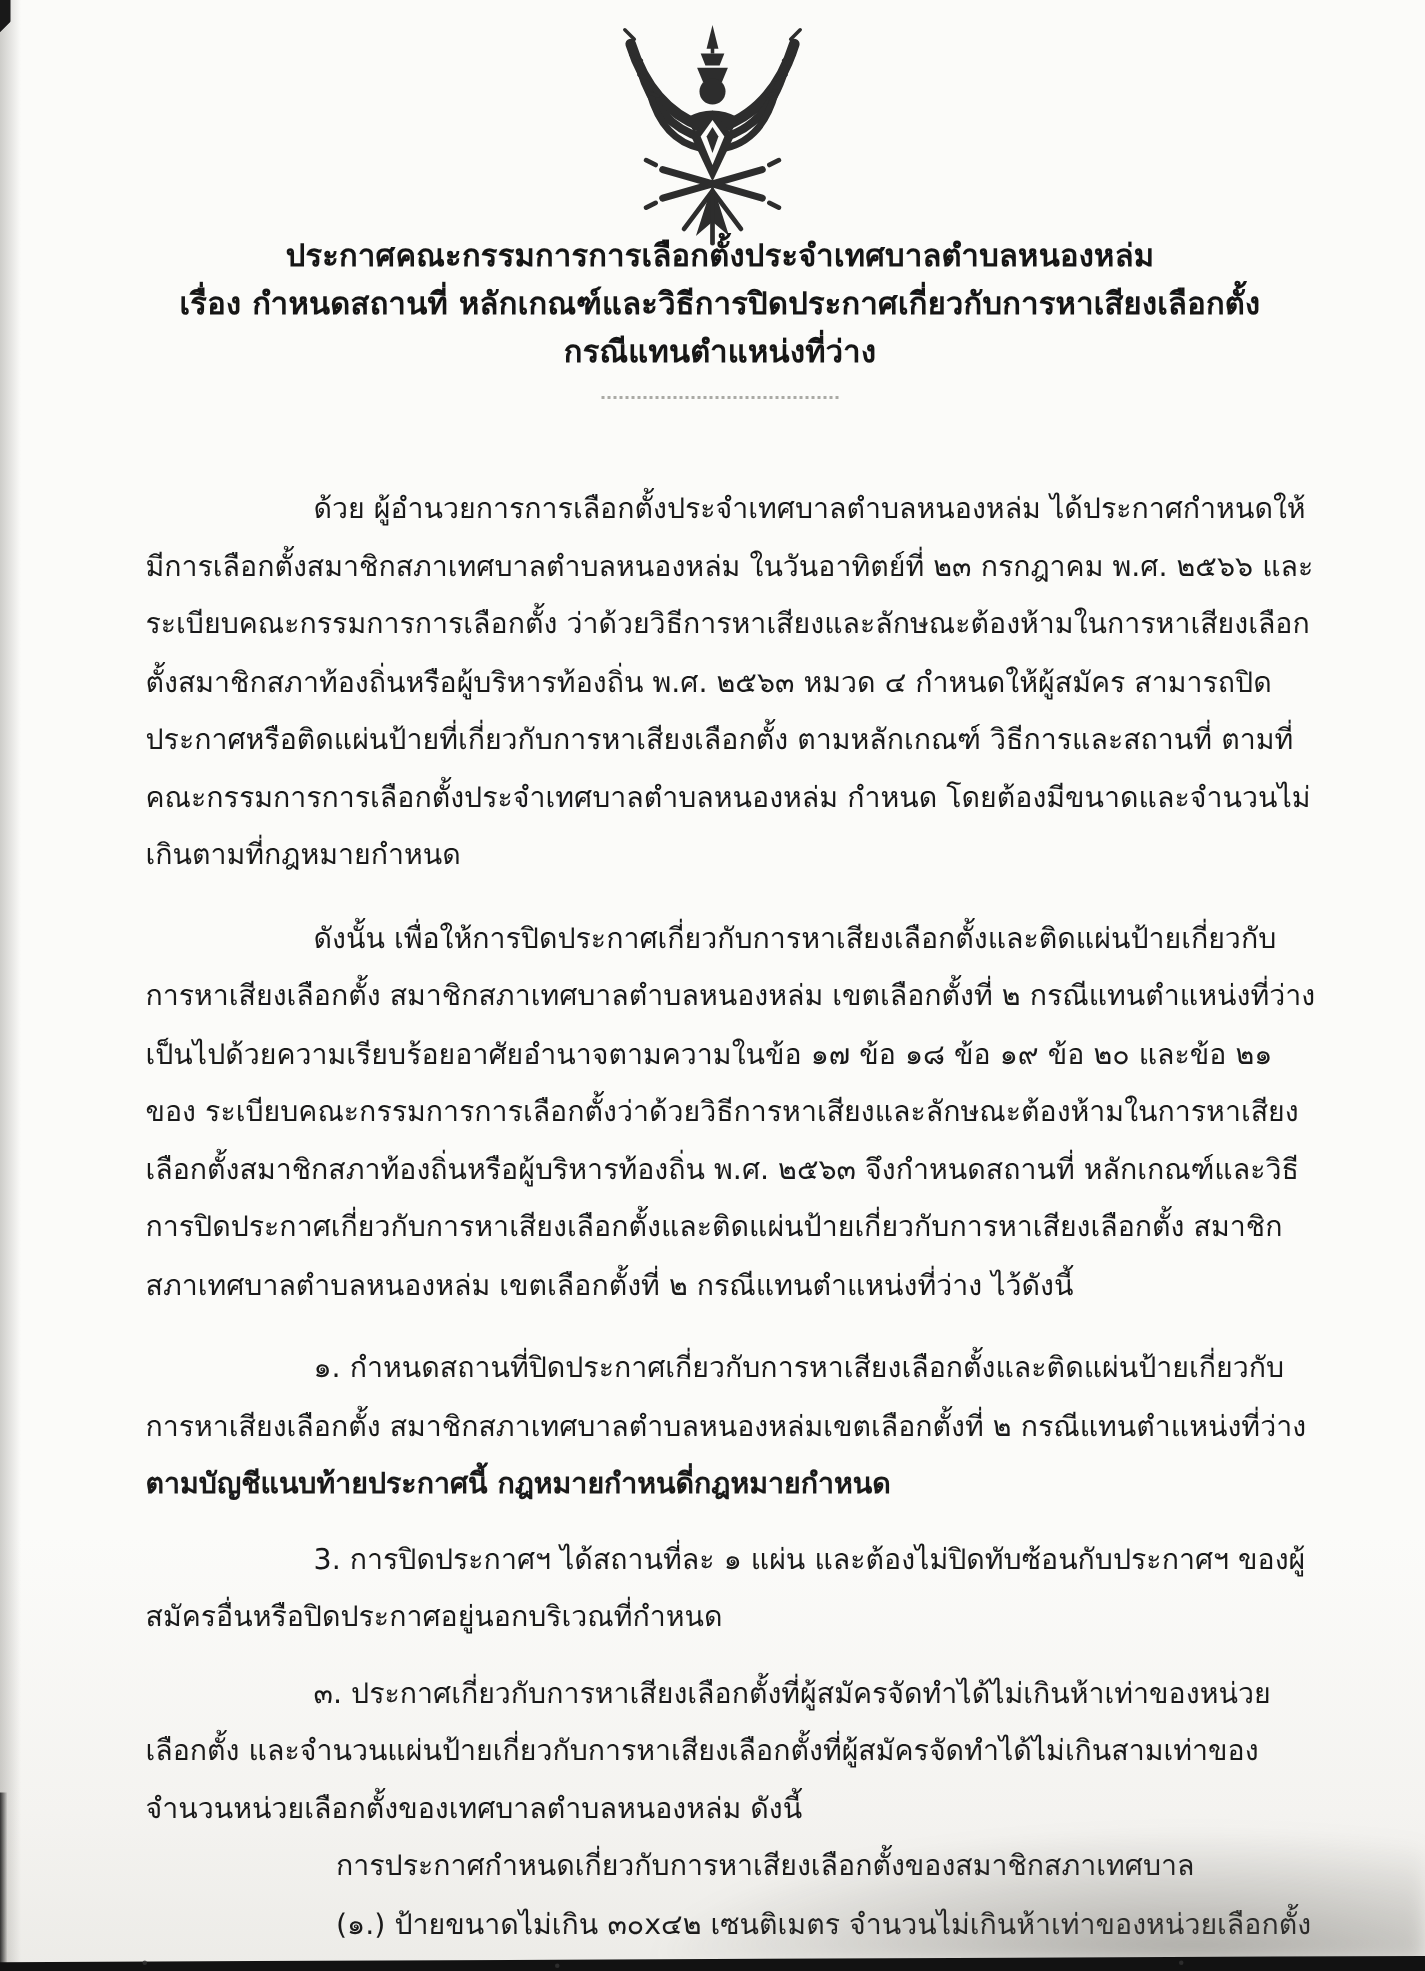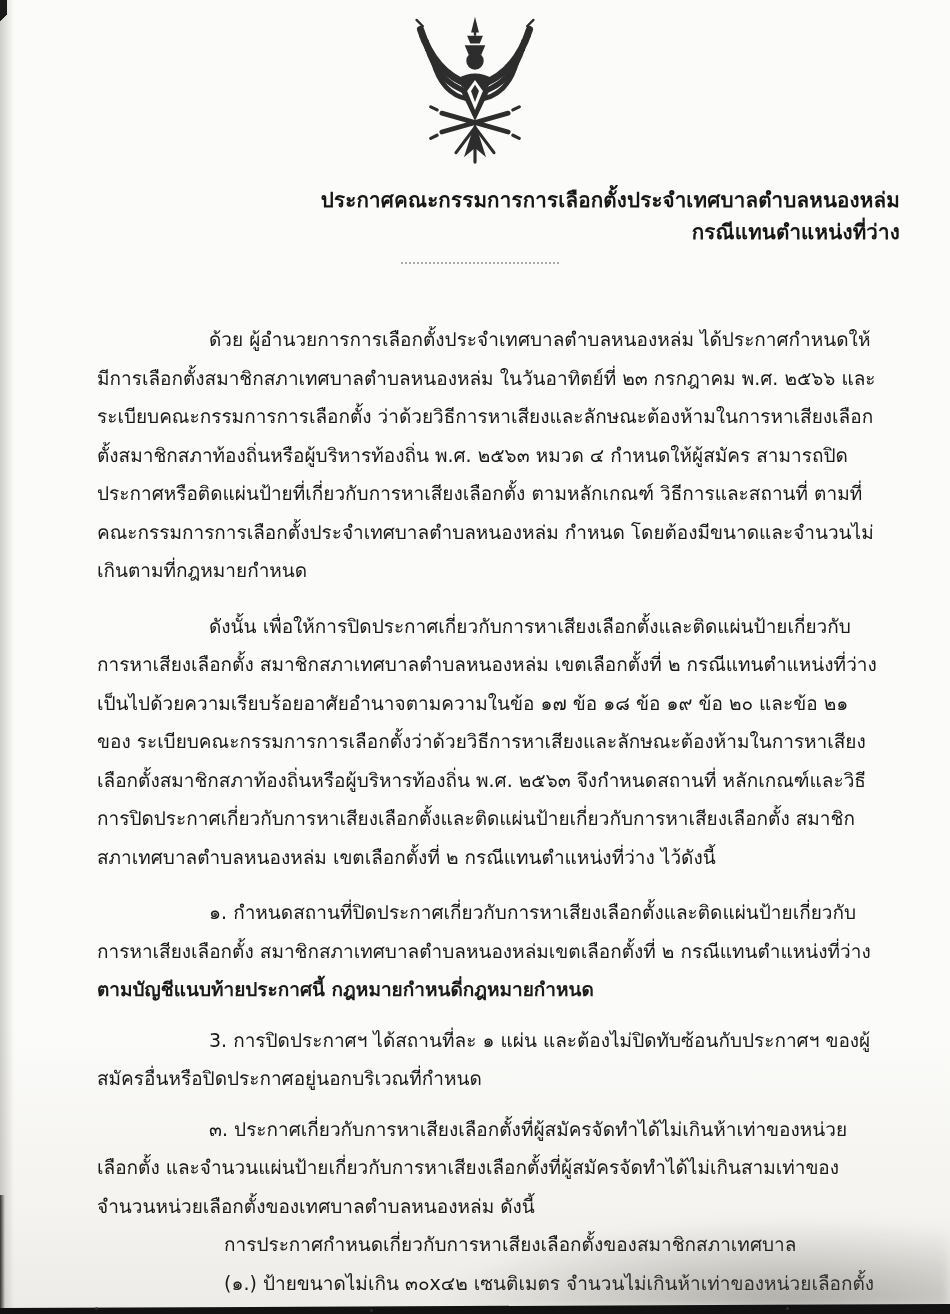--- a/index.html
+++ b/index.html
@@ -39,22 +39,22 @@
 
   
   .emblem{
     position:absolute;left:0;right:0;top:12px;height:158px;
     display:flex;justify-content:center;align-items:flex-start;
   }
   .emblem svg{width:158px;height:158px;opacity:.92;}
 
   
   .title-block{
-    position:absolute;left:60px;right:50px;top:184px;
-    text-align:right;color:#161616;
+    position:absolute;left:60px;right:50px;top:154px;
+    text-align:center;color:#161616;
   }
   .title-line{
     font-size:20.5px;font-weight:700;line-height:32px;margin:0;
     letter-spacing:.2px;
   }
   .divider{
     width:158px;margin:14px auto 0 auto;height:0;
     border-top:2px dotted #8f8f8a;opacity:.75;
   }
 
@@ -109,20 +109,21 @@
       <path d="M52 156 l-8 4 M52 124 l-8 -4 M148 156 l8 4 M148 124 l8 -4" stroke-width="4" stroke-linecap="round"></path>
 
       <path d="M100 140 L86 184 L100 172 L114 184 Z" fill="#1c1c1c" stroke="none"></path>
       <path d="M100 146 L76 178 M100 146 L124 178" stroke-width="4" stroke-linecap="round"></path>
       <path d="M100 150 L100 190" stroke-width="4" stroke-linecap="round"></path>
     </svg>
   </div>
 
   <div class="title-block">
     <p class="title-line">ประกาศคณะกรรมการการเลือกตั้งประจำเทศบาลตำบลหนองหล่ม</p>
+    <p class="title-line">เรื่อง  กำหนดสถานที่ หลักเกณฑ์และวิธีการปิดประกาศเกี่ยวกับการหาเสียงเลือกตั้ง</p>
     <p class="title-line">กรณีแทนตำแหน่งที่ว่าง</p>
     <div class="divider"></div>
   </div>
 
   <div class="body-block">
     <p class="para"><span>ด้วย ผู้อำนวยการการเลือกตั้งประจำเทศบาลตำบลหนองหล่ม ได้ประกาศกำหนดให้มีการเลือกตั้งสมาชิกสภาเทศบาลตำบลหนองหล่ม ในวันอาทิตย์ที่ ๒๓ กรกฎาคม พ.ศ. ๒๕๖๖ และระเบียบคณะกรรมการการเลือกตั้ง ว่าด้วยวิธีการหาเสียงและลักษณะต้องห้ามในการหาเสียงเลือกตั้งสมาชิกสภาท้องถิ่นหรือผู้บริหารท้องถิ่น พ.ศ. ๒๕๖๓ หมวด ๔  กำหนดให้ผู้สมัคร สามารถปิดประกาศหรือติดแผ่นป้ายที่เกี่ยวกับการหาเสียงเลือกตั้ง ตามหลักเกณฑ์ วิธีการและสถานที่ ตามที่คณะกรรมการการเลือกตั้งประจำเทศบาลตำบลหนองหล่ม กำหนด โดยต้องมีขนาดและจำนวนไม่เกินตามที่กฎหมายกำหนด</span><b></b></p>
 
     <p class="para"><span>ดังนั้น  เพื่อให้การปิดประกาศเกี่ยวกับการหาเสียงเลือกตั้งและติดแผ่นป้ายเกี่ยวกับการหาเสียงเลือกตั้ง สมาชิกสภาเทศบาลตำบลหนองหล่ม เขตเลือกตั้งที่ ๒ กรณีแทนตำแหน่งที่ว่าง เป็นไปด้วยความเรียบร้อยอาศัยอำนาจตามความในข้อ  ๑๗  ข้อ ๑๘ ข้อ ๑๙ ข้อ ๒๐ และข้อ ๒๑ ของ ระเบียบคณะกรรมการการเลือกตั้งว่าด้วยวิธีการหาเสียงและลักษณะต้องห้ามในการหาเสียงเลือกตั้งสมาชิกสภาท้องถิ่นหรือผู้บริหารท้องถิ่น พ.ศ. ๒๕๖๓ จึงกำหนดสถานที่ หลักเกณฑ์และวิธีการปิดประกาศเกี่ยวกับการหาเสียงเลือกตั้งและติดแผ่นป้ายเกี่ยวกับการหาเสียงเลือกตั้ง สมาชิกสภาเทศบาลตำบลหนองหล่ม เขตเลือกตั้งที่ ๒ กรณีแทนตำแหน่งที่ว่าง ไว้ดังนี้</span><b></b></p>
 
     <p class="para tight"><span>๑. กำหนดสถานที่ปิดประกาศเกี่ยวกับการหาเสียงเลือกตั้งและติดแผ่นป้ายเกี่ยวกับการหาเสียงเลือกตั้ง สมาชิกสภาเทศบาลตำบลหนองหล่มเขตเลือกตั้งที่ ๒ กรณีแทนตำแหน่งที่ว่าง </span><b>ตามบัญชีแนบท้ายประกาศนี้ กฎหมายกำหนดี่กฎหมายกำหนด</b></p>

